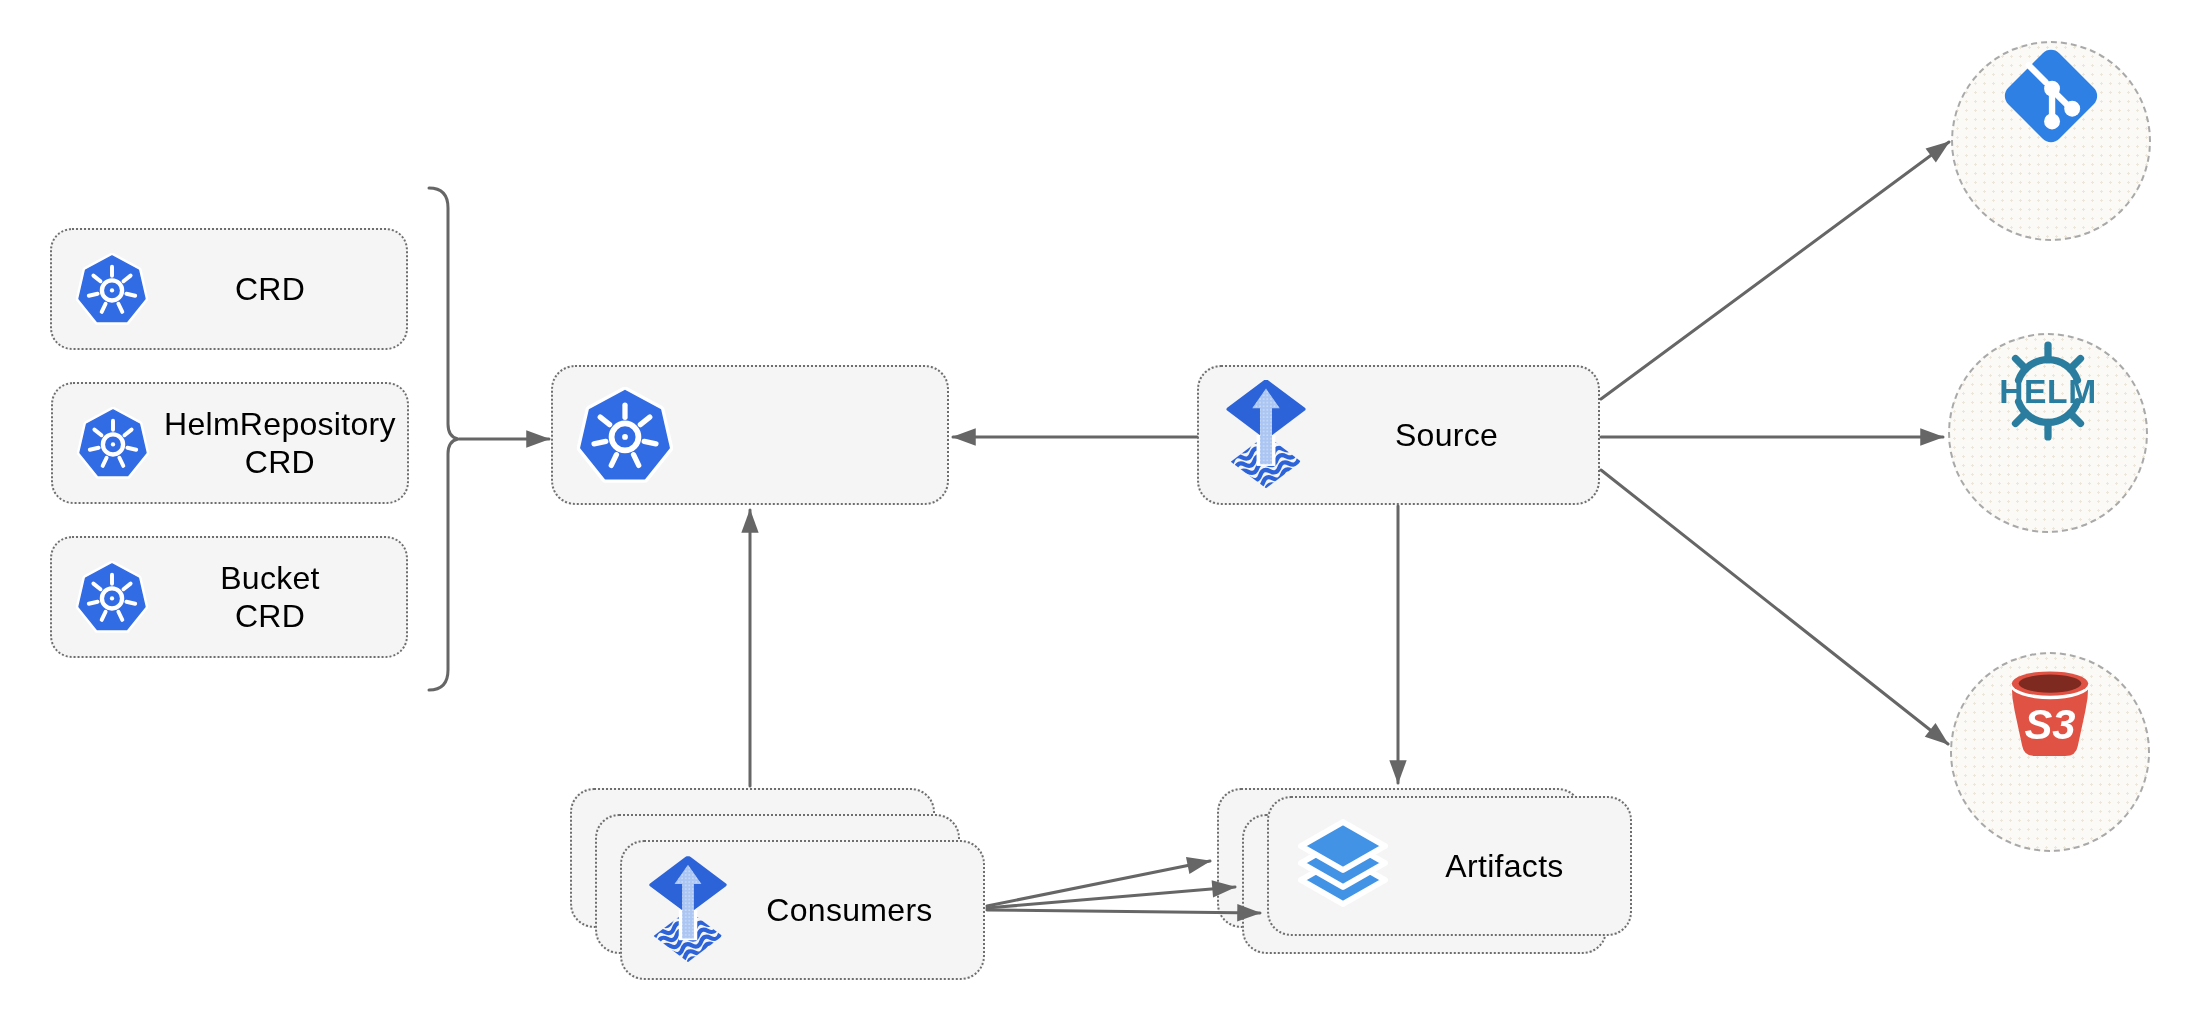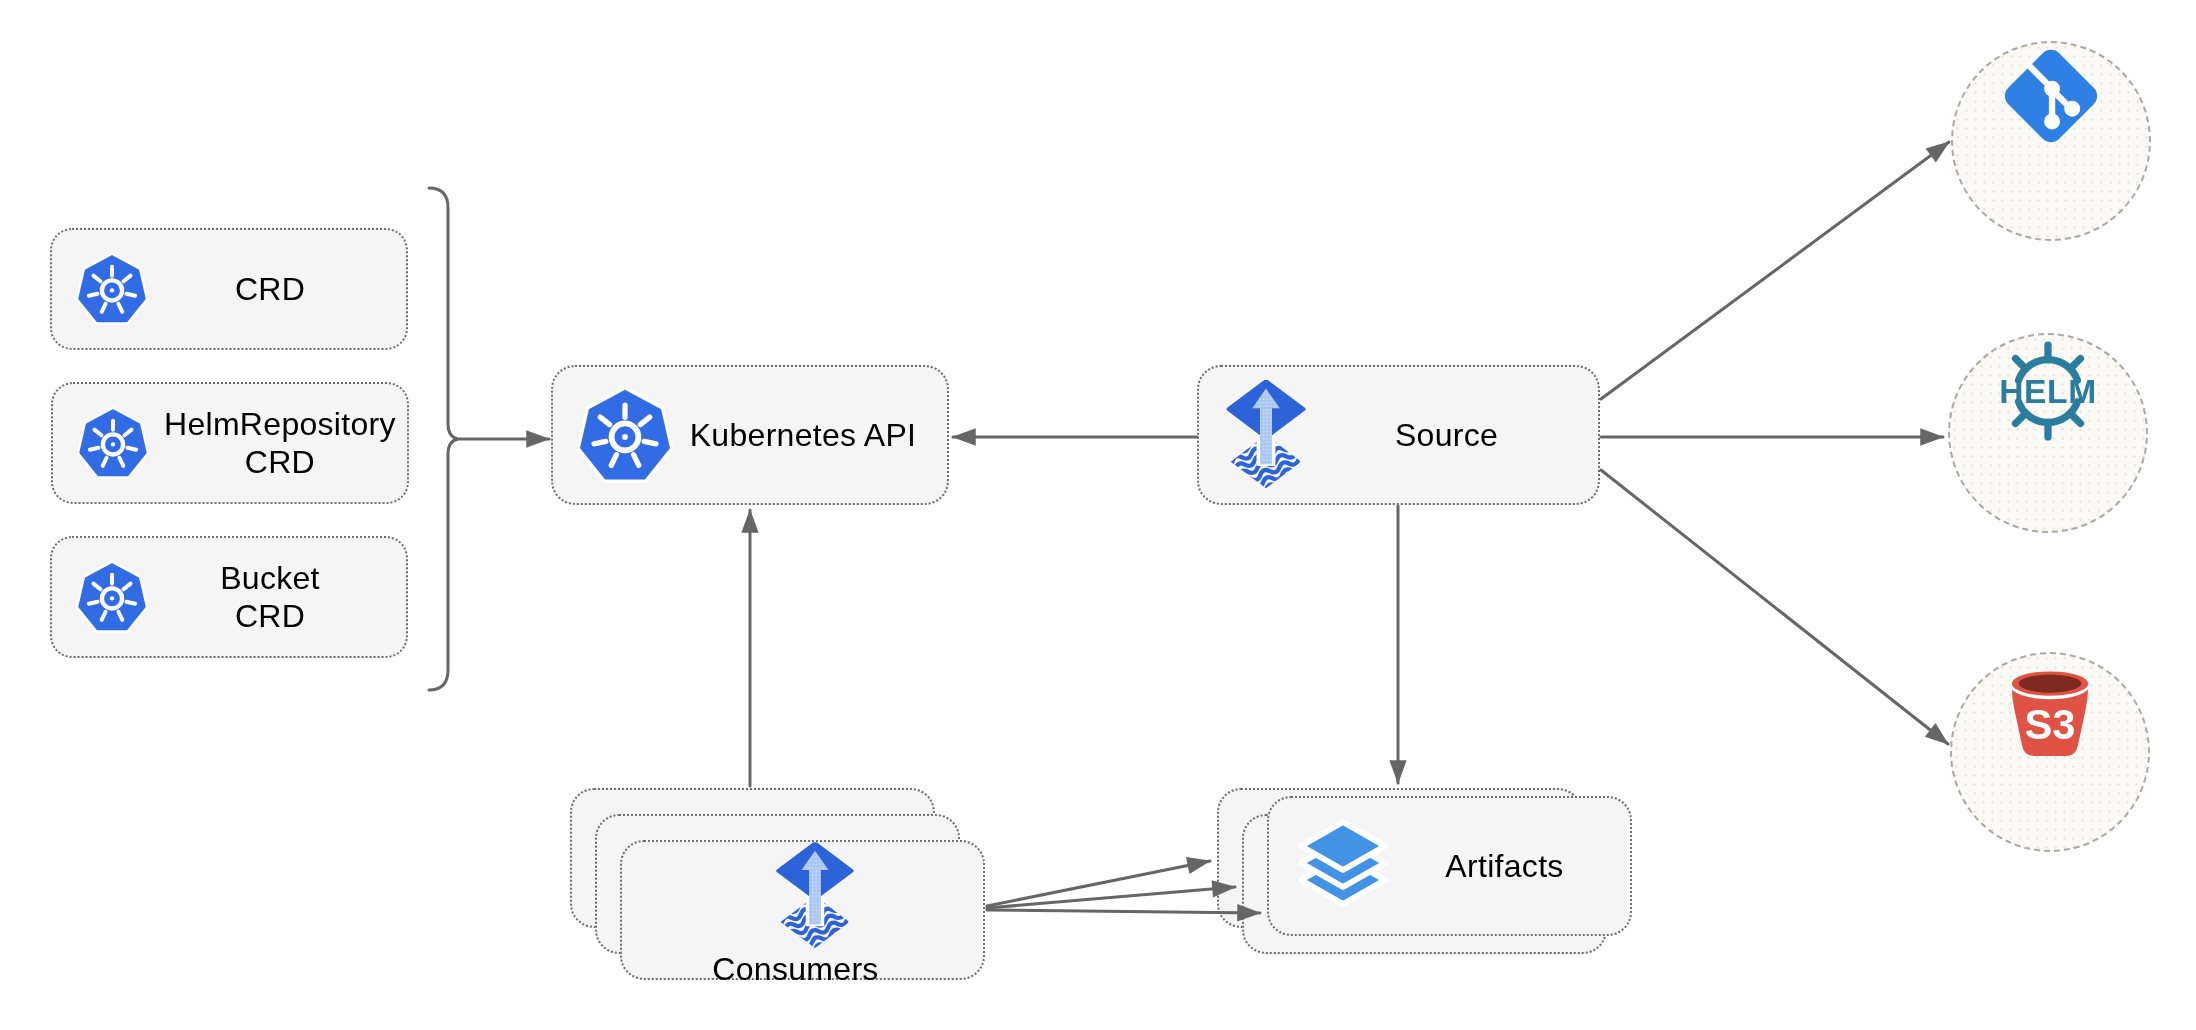--- a/index.html
+++ b/index.html
@@ -128,39 +128,36 @@
         <span>CRD</span>
       </div>
     </div>
 
     <div class="node" style="left:551px;top:365px;width:398px;height:140px;">
       <span class="icon">
         <svg width="96" height="96" viewBox="0 0 100 100">
             <use href="#k8s-logo"></use>
           </svg>
       </span>
-      <div class="label">
-        <span>Kubernetes API</span>
-      </div>
     </div>
 
     <div class="node" style="left:1197px;top:365px;width:403px;height:140px;">
       <span class="icon">
         <svg width="86" height="110" viewBox="0 0 100 128">
             <use href="#flux-logo"></use>
           </svg>
       </span>
       <div class="label">
         <span>Source</span>
       </div>
     </div>
 
     <div class="sheet" style="left:570px;top:788px;"></div>
     <div class="sheet" style="left:595px;top:814px;"></div>
-    <div class="node" style="left:620px;top:840px;width:365px;height:140px;flex-direction:column;">
+    <div class="node" style="left:620px;top:840px;width:365px;height:140px;">
       <span class="icon">
         <svg width="84" height="108" viewBox="0 0 100 128">
             <use href="#flux-logo"></use>
           </svg>
       </span>
       <div class="label">
         <span>Consumers</span>
       </div>
     </div>
 
@@ -208,21 +205,21 @@
             <line x1="69.8" y1="30.2" x2="79" y2="21"></line>
             <line x1="30.2" y1="30.2" x2="21" y2="21"></line>
             <line x1="69.8" y1="69.8" x2="79" y2="79"></line>
             <line x1="30.2" y1="69.8" x2="21" y2="79"></line>
           </g>
           <text x="50" y="60.5" font-size="30" font-weight="bold" fill="#2a7d9e" text-anchor="middle" letter-spacing="0.5" font-family="Liberation Sans, DejaVu Sans, sans-serif">HELM</text>
         </svg>
       </span>
     </div>
 
-    <div class="circle" style="left:1950px;top:652px;">
+    <div class="circle" style="left:1950px;top:652px;font-style:italic;">
       <span class="icon">
         <svg width="116" height="116" viewBox="0 0 100 100">
           <path d="M17,26 Q17,38 19.5,49 L26,79 Q27.5,88 37,88 L63,88 Q72.5,88 74,79 L80.5,49 Q83,38 83,26 Z" fill="#e05243"></path>
           <ellipse cx="50" cy="27.5" rx="34" ry="11.5" fill="#ffffff"></ellipse>
           <ellipse cx="50" cy="25.5" rx="33" ry="10.5" fill="#e05243"></ellipse>
           <ellipse cx="50" cy="25.5" rx="27" ry="7.8" fill="#7e2a20"></ellipse>
           <text x="50" y="73" font-size="36" font-weight="bold" fill="#ffffff" text-anchor="middle" font-family="Liberation Sans, DejaVu Sans, sans-serif">S3</text>
         </svg>
       </span>
     </div>

